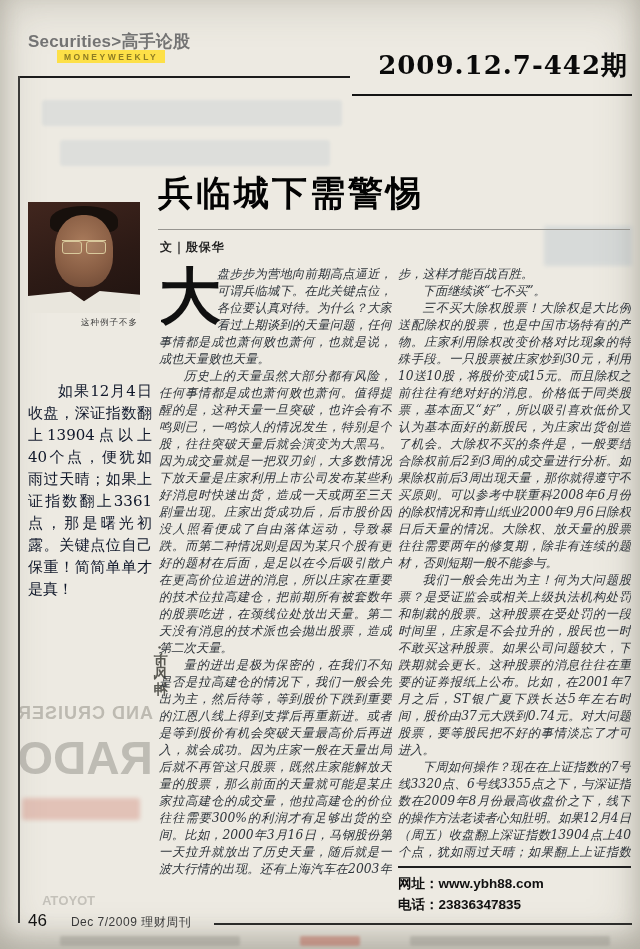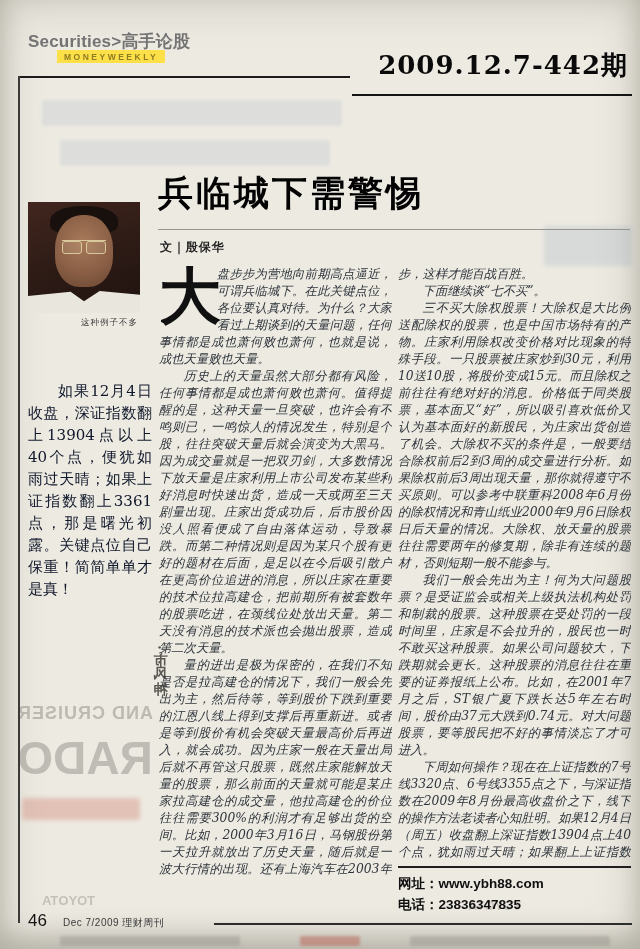--- a/index.html
+++ b/index.html
@@ -47,21 +47,21 @@
   .col1{left:159px;top:266px;height:614px;}
   .col2{left:398px;top:266px;height:596px;}
   .dropcap{float:left;width:54px;font-size:62px;line-height:54px;text-align:center;
     font-style:normal;font-weight:bold;color:#101010;margin:3px 4px 0 0;}
   
   .contact-rule{left:398px;top:866px;width:233px;height:2px;background:#1f1f1f;}
   .contact{left:398px;top:873px;font-size:13.5px;font-weight:bold;color:#101010;line-height:21px;}
   .footer-rule{left:214px;top:923px;width:418px;height:1.5px;background:#2c2c2a;}
   .footer{left:28px;top:911px;display:flex;align-items:baseline;}
   .page-num{font-size:17px;font-weight:normal;color:#141414;}
-  .issue-info{font-size:10px;color:#3a3a3a;margin-left:16px;letter-spacing:.5px;}
+  .issue-info{font-size:12px;color:#3a3a3a;margin-left:24px;letter-spacing:.5px;}
   
   .ghost{pointer-events:none;font-weight:bold;}
   .g-bar{background:#6f8fae;opacity:.12;filter:blur(1.5px);border-radius:3px;}
   .g-bar1{left:42px;top:100px;width:300px;height:26px;}
   .g-bar2{left:60px;top:140px;width:270px;height:26px;}
   .g-carblob{left:544px;top:226px;width:88px;height:40px;background:#7795b2;opacity:.18;filter:blur(2px);}
   .g-vert{left:151px;top:640px;writing-mode:vertical-rl;font-size:14px;color:#35352f;
     opacity:.8;letter-spacing:5px;transform:scaleX(-1);font-family:"DejaVu Serif",serif;}
   .g-lc{left:14px;top:703px;width:142px;font-size:18px;color:#96938a;opacity:.55;
     transform:scaleX(-1);text-align:center;letter-spacing:1px;}

